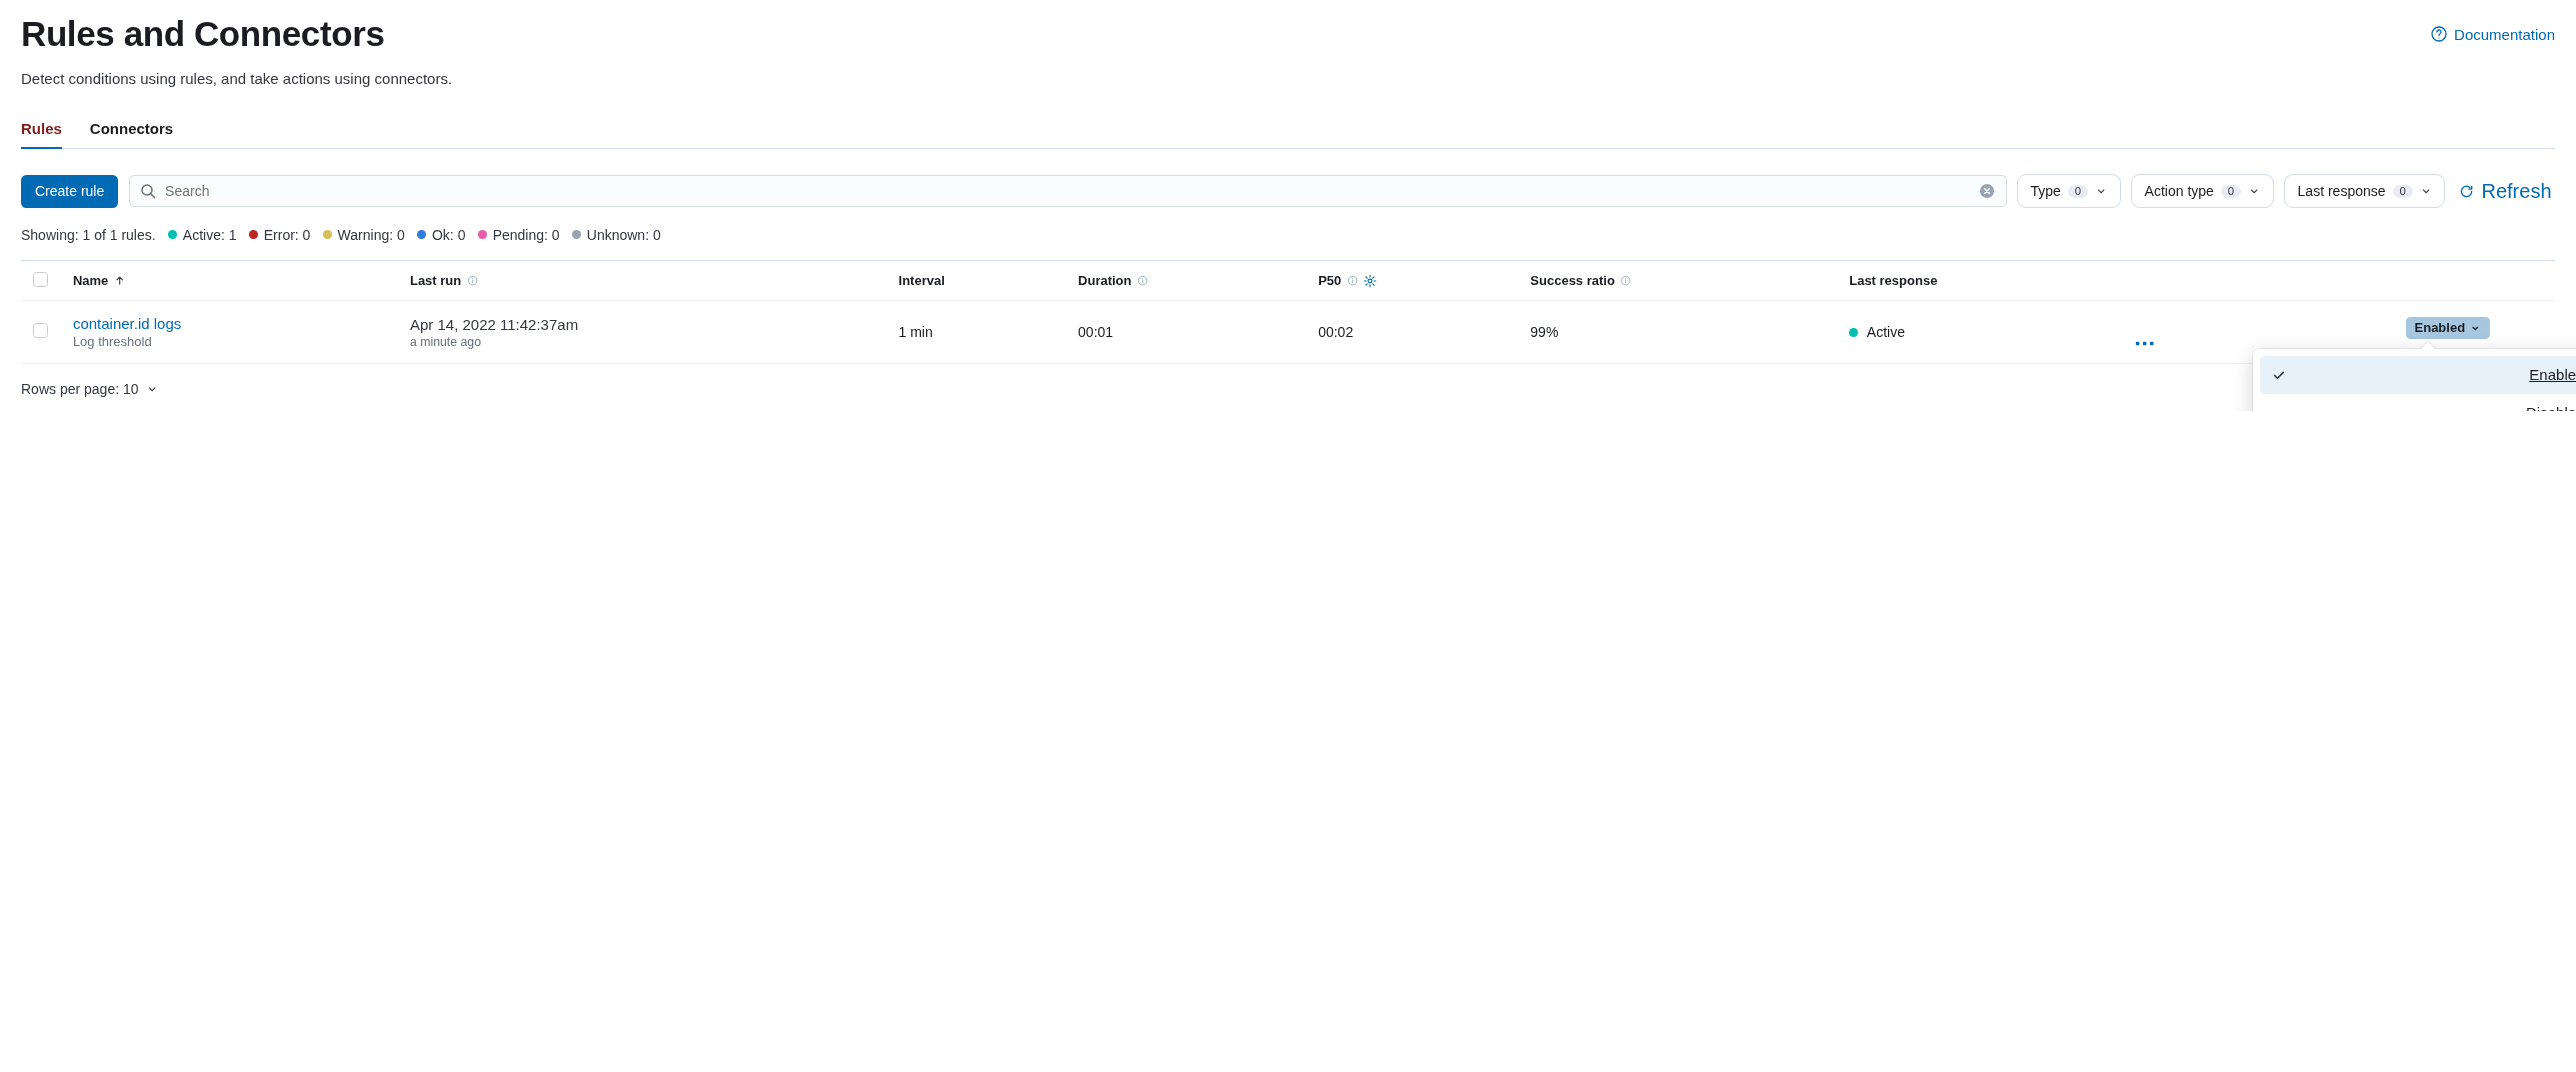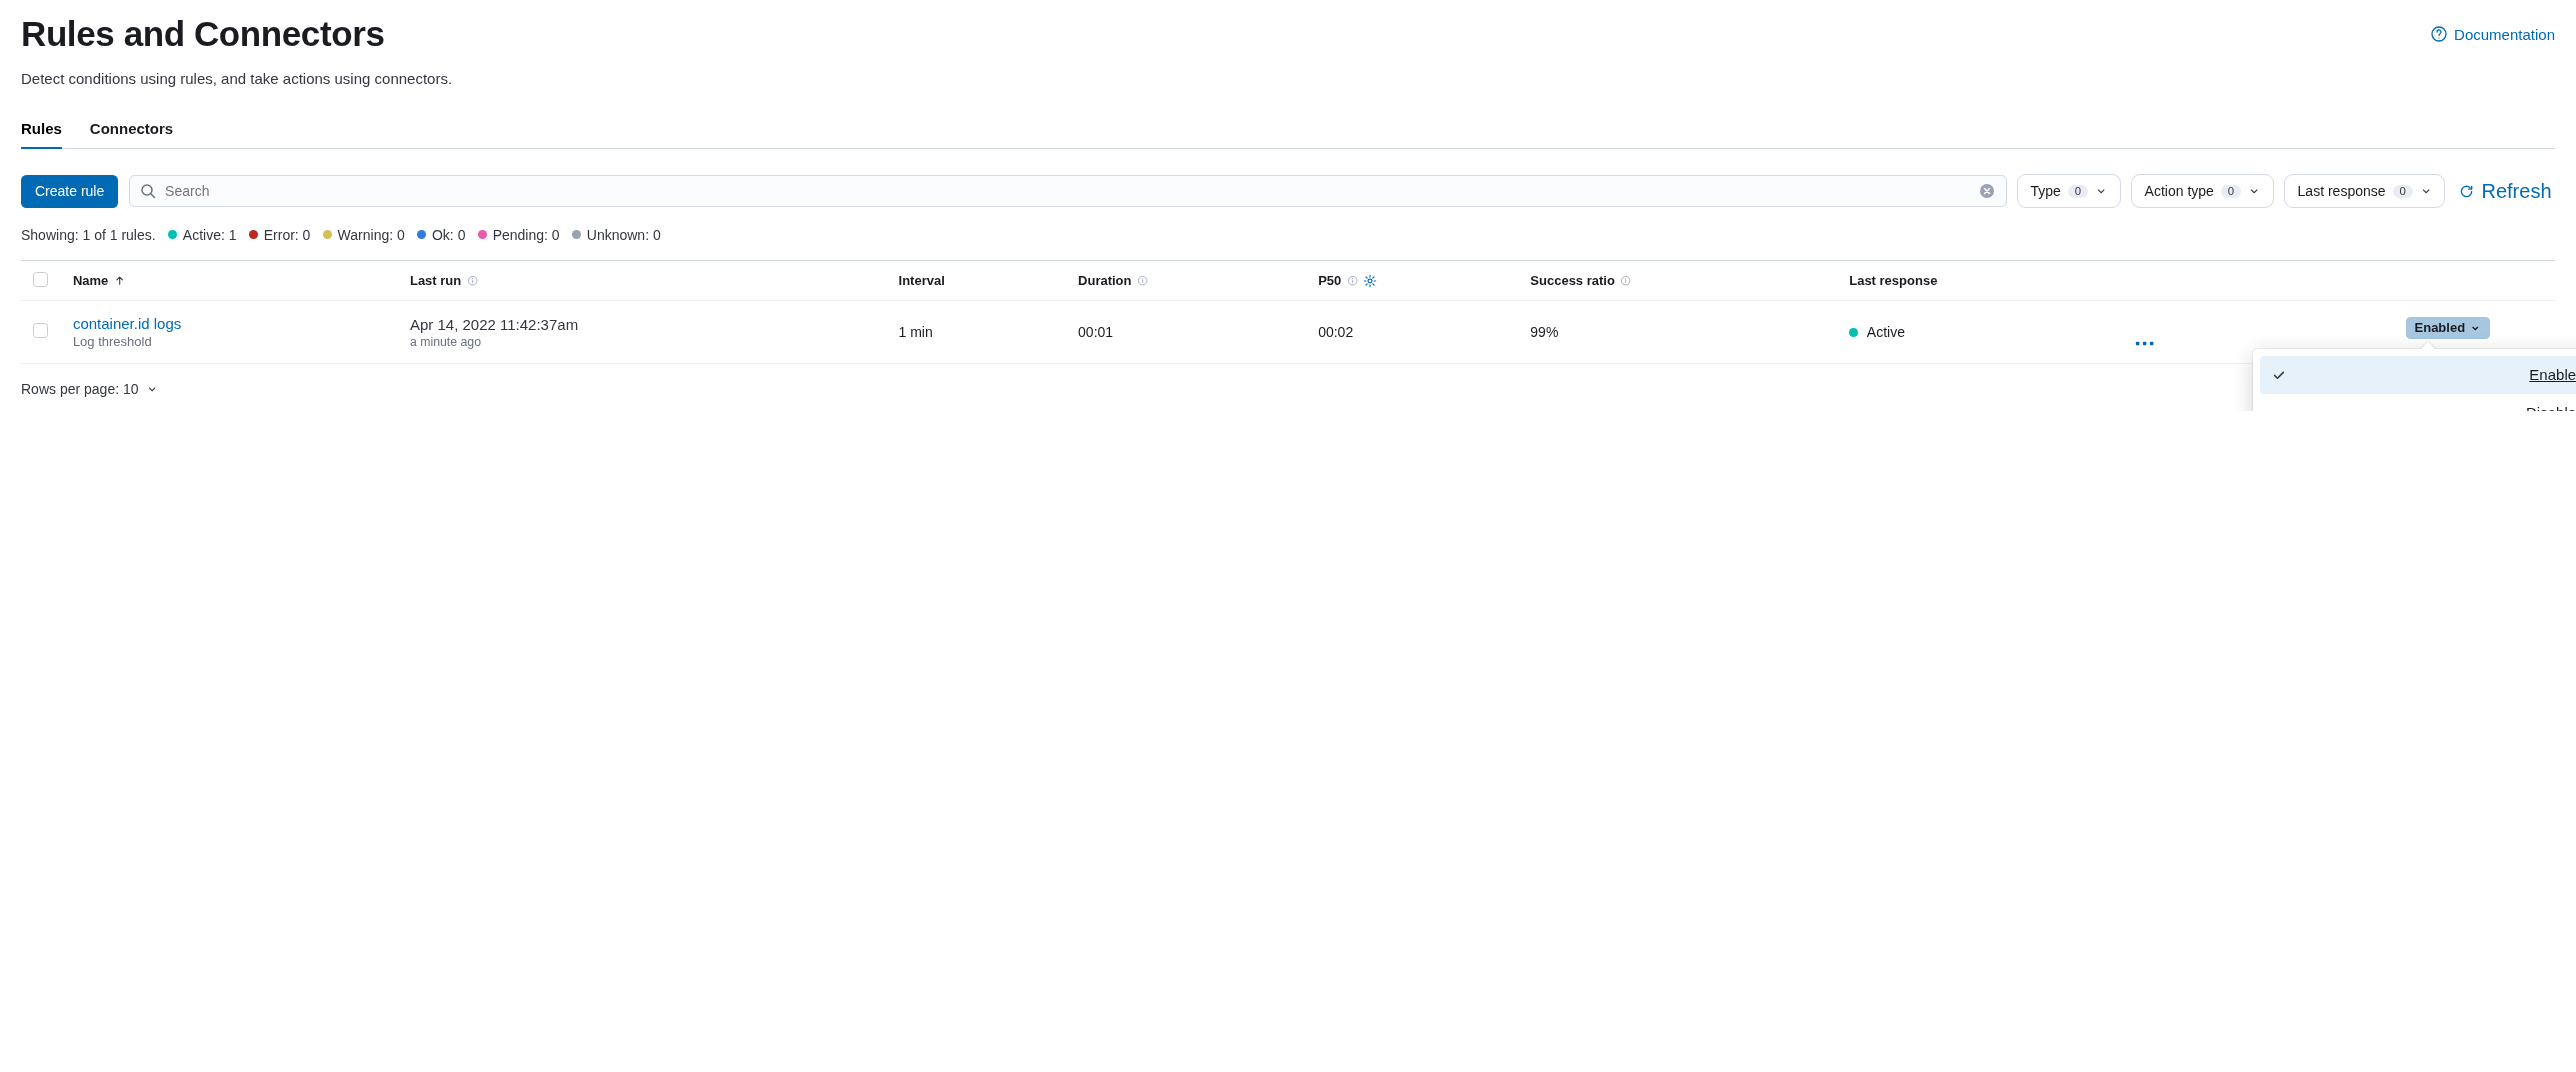--- a/index.html
+++ b/index.html
@@ -39,21 +39,21 @@
       border-bottom: 0.9px solid #d3dae6;
     }
     .tab {
       padding: 8.8px 0 10.5px;
       font-size: 15px;
       font-weight: 600;
       cursor: pointer;
       position: relative;
     }
     .tab.active {
-      color: #000000;
+      color: #7f1d1d;
     }
     .tab.active::after {
       content: "";
       position: absolute;
       left: 0; right: 0; bottom: -0.9px;
       height: 1.8px;
       background: #006bb4;
     }
     .toolbar {
       display: flex;

